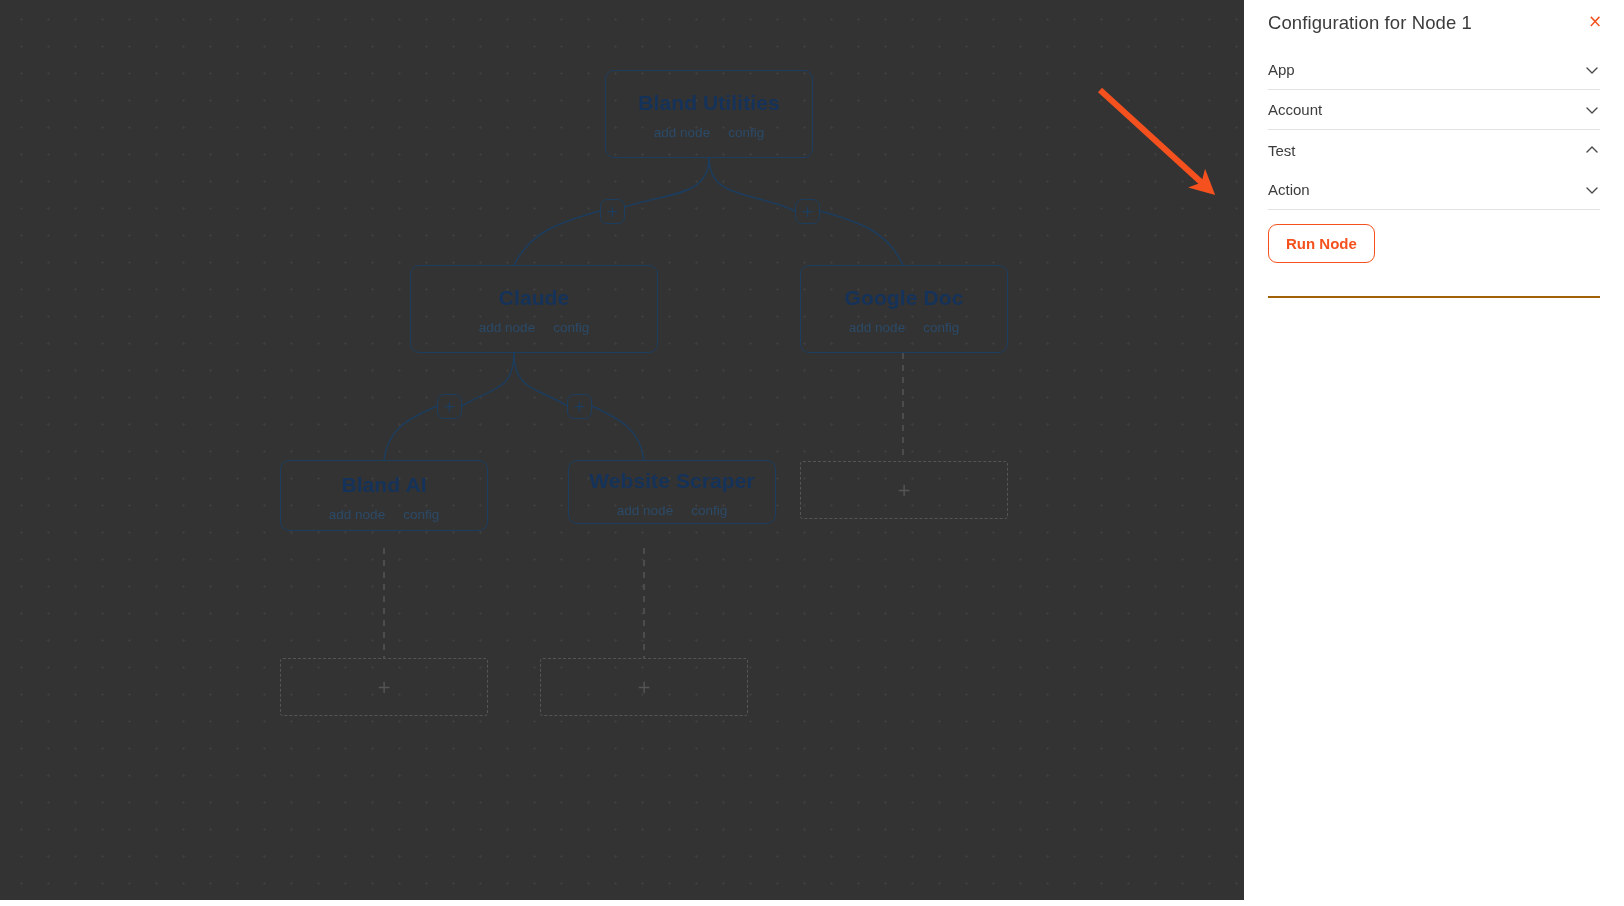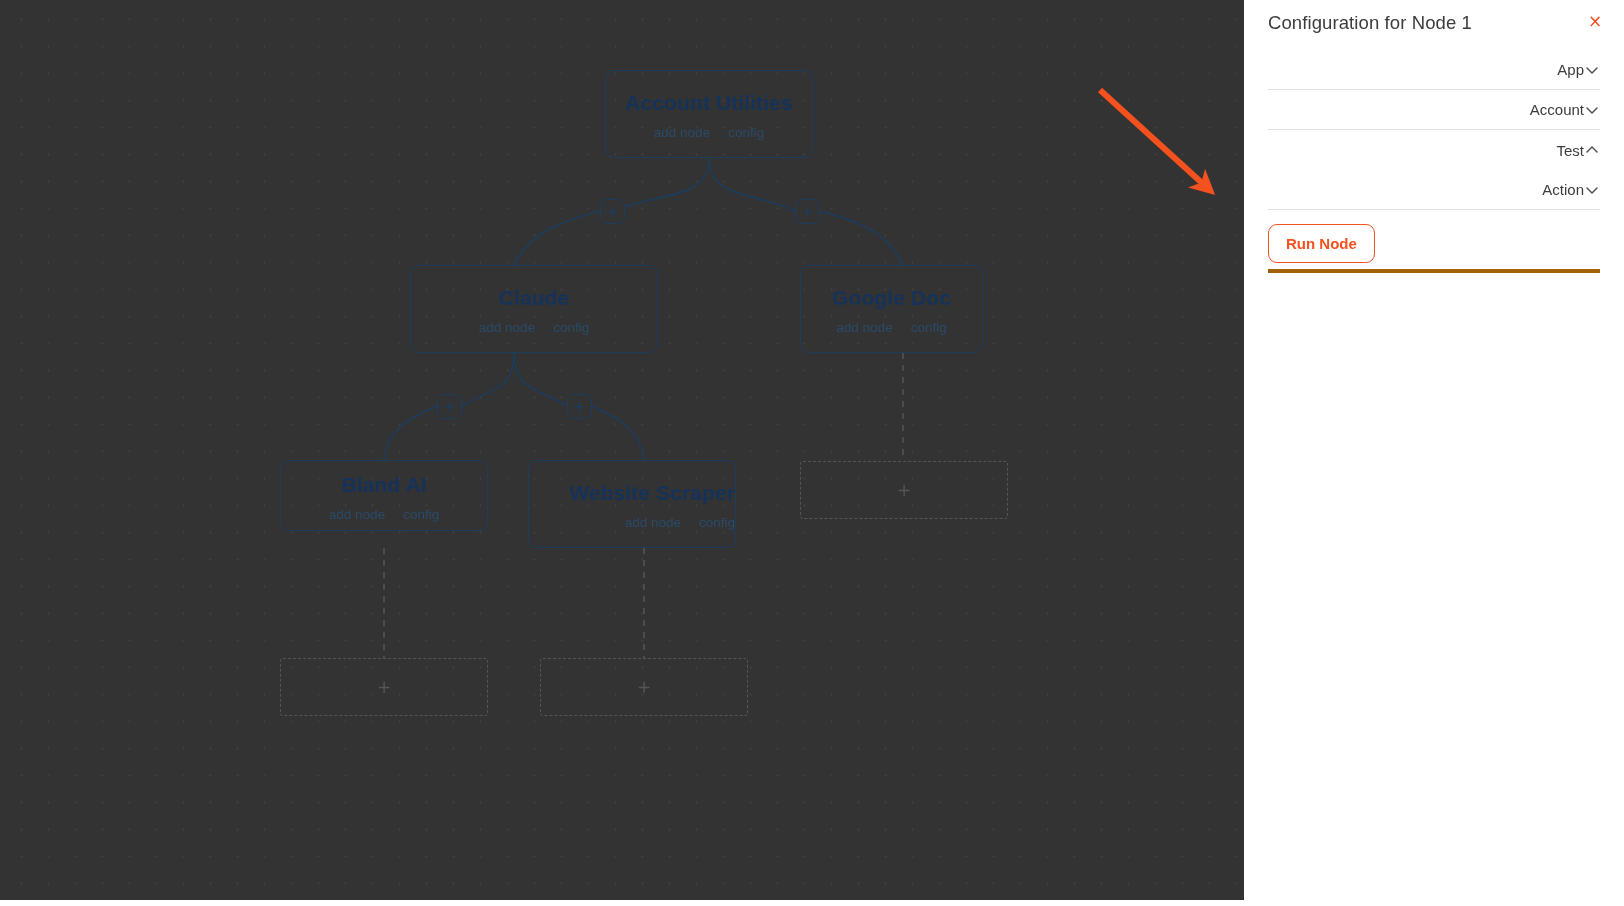--- a/index.html
+++ b/index.html
@@ -151,21 +151,21 @@
     padding-bottom: 16px;
     font-size: 18.5px;
     color: #3c3c3c;
     font-weight: normal;
     letter-spacing: 0.1px;
   }
 
   .accordion-row {
     display: flex;
     align-items: center;
-    justify-content: flex-end;
+    justify-content: space-between;
     height: 40px;
     border-bottom: 1px solid #e2e2e2;
     cursor: pointer;
   }
 
   .accordion-label {
     font-size: 15px;
     color: #3c3c3c;
   }
 
@@ -175,22 +175,22 @@
     display: block;
     color: #4a4a4a;
   }
 
   .accordion-row.open {
     border-bottom: none;
   }
 
   #test-body {
     padding-top: 14px;
-    padding-bottom: 6px;
-    border-bottom: 4px solid #a16207;
+    padding-bottom: 33px;
+    border-bottom: 2px solid #a16207;
   }
 
   #run-node-btn {
     display: inline-block;
     border: 1.6px solid #f4511e;
     border-radius: 9px;
     background: #ffffff;
     color: #f4511e;
     font-size: 15px;
     font-weight: bold;
@@ -220,52 +220,52 @@
 
       <path d="M514 353 C 514 392, 540 388, 567 406" fill="none" stroke="#1c3d5e" stroke-width="1.5"></path>
       <path d="M592 406 C 622 420, 640 430, 644 460" fill="none" stroke="#1c3d5e" stroke-width="1.5"></path>
 
       <path d="M903 353 L 903 461" fill="none" stroke="#555555" stroke-width="1.5" stroke-dasharray="6 6"></path>
       <path d="M384 548 L 384 658" fill="none" stroke="#555555" stroke-width="1.5" stroke-dasharray="6 6"></path>
       <path d="M644 548 L 644 658" fill="none" stroke="#555555" stroke-width="1.5" stroke-dasharray="6 6"></path>
     </svg>
 
     <div class="node" style="left: 605px; top: 70px; width: 208px; height: 88px;">
-      <div class="node-title">Account Utilities</div>
+      <div class="node-title">Bland Utilities</div>
       <div class="node-actions">
         <span class="node-action">add node</span>
         <span class="node-action">config</span>
       </div>
     </div>
 
     <div class="node" style="left: 410px; top: 265px; width: 248px; height: 88px; justify-content: center;">
       <div class="node-title">Claude</div>
       <div class="node-actions">
         <span class="node-action">add node</span>
         <span class="node-action">config</span>
       </div>
     </div>
 
-    <div class="node" style="left: 800px; top: 265px; width: 183px; height: 88px;">
+    <div class="node" style="left: 800px; top: 265px; width: 208px; height: 88px;">
       <div class="node-title">Google Doc</div>
       <div class="node-actions">
         <span class="node-action">add node</span>
         <span class="node-action">config</span>
       </div>
     </div>
 
     <div class="node" style="left: 280px; top: 460px; width: 208px; height: 71px;">
       <div class="node-title">Bland AI</div>
       <div class="node-actions">
         <span class="node-action">add node</span>
         <span class="node-action">config</span>
       </div>
     </div>
 
-    <div class="node" style="left: 528px; top: 460px; width: 208px; height: 88px; align-items: flex-end;">
+    <div class="node" style="left: 568px; top: 460px; width: 208px; height: 64px;">
       <div class="node-title">Website Scraper</div>
       <div class="node-actions">
         <span class="node-action">add node</span>
         <span class="node-action">config</span>
       </div>
     </div>
 
     <div class="plus-btn" style="left: 600px; top: 199px;">+</div>
     <div class="plus-btn" style="left: 795px; top: 199px;">+</div>
     <div class="plus-btn" style="left: 437px; top: 394px;">+</div>

